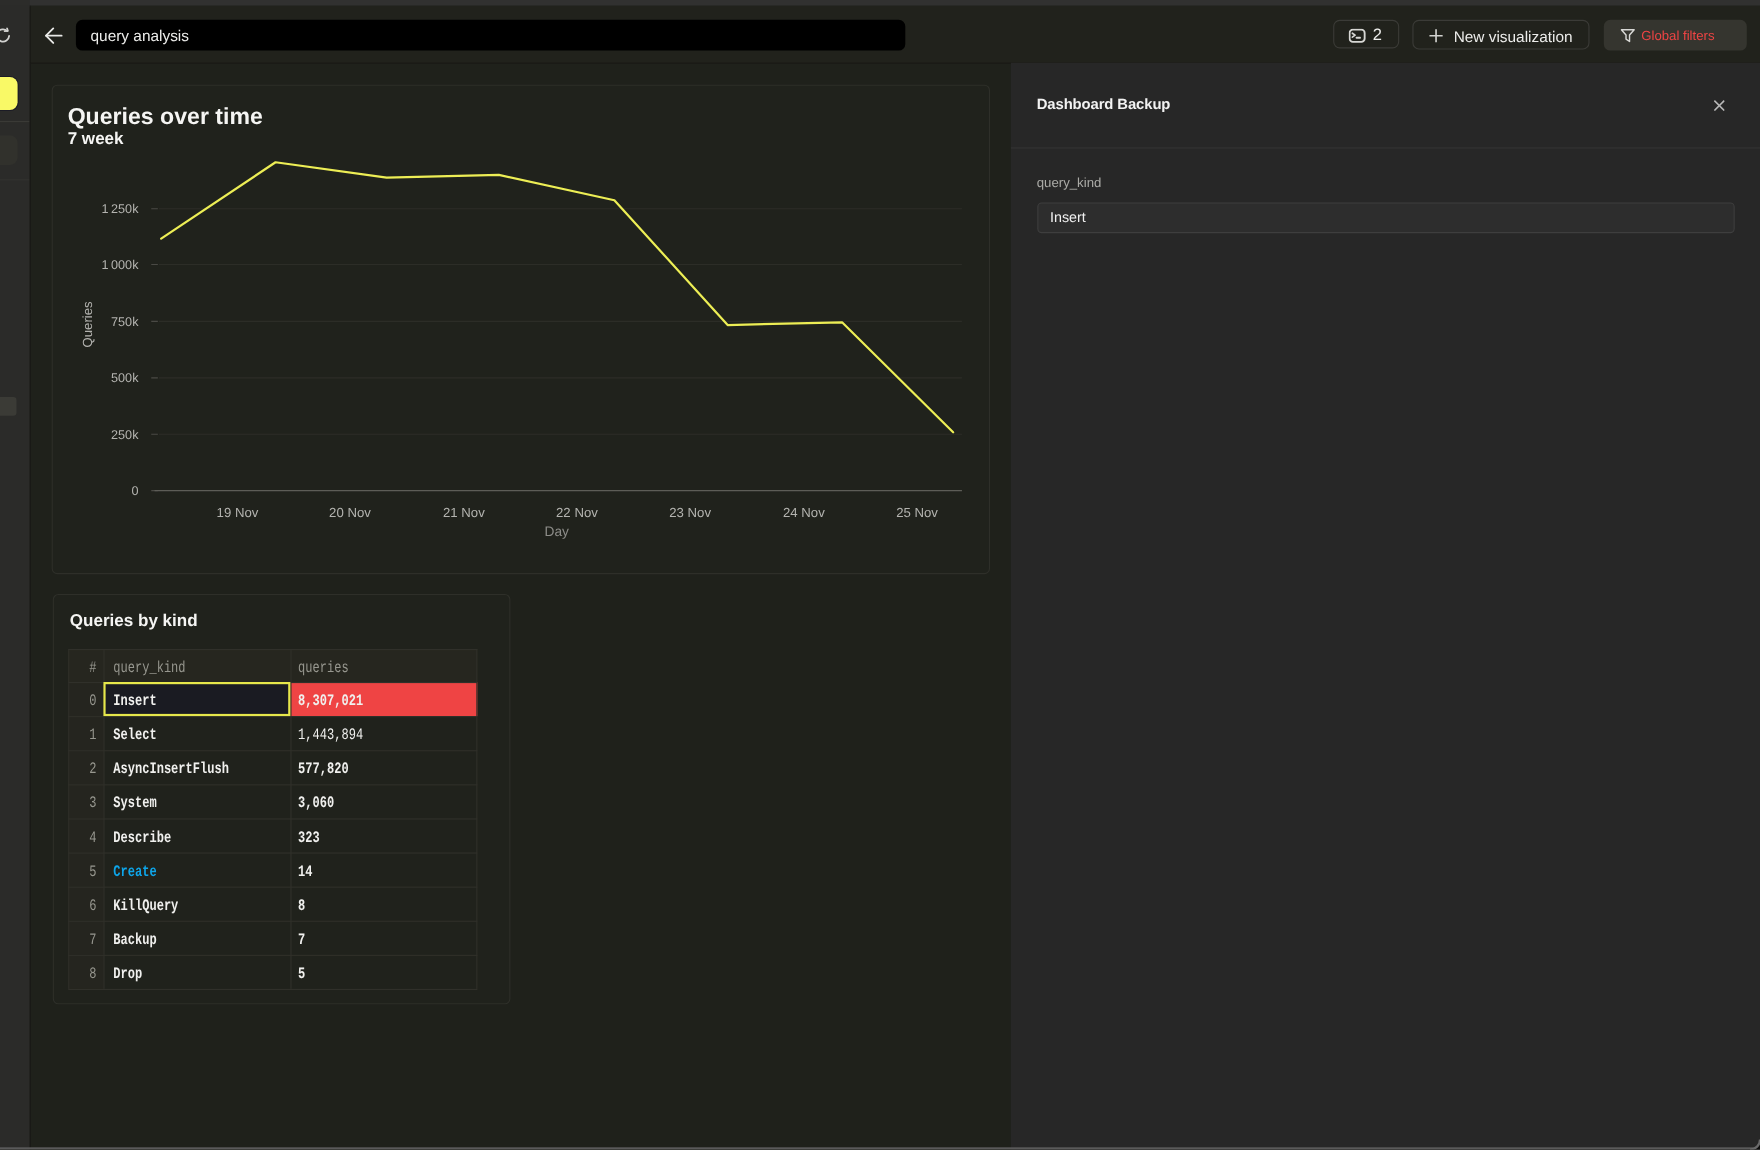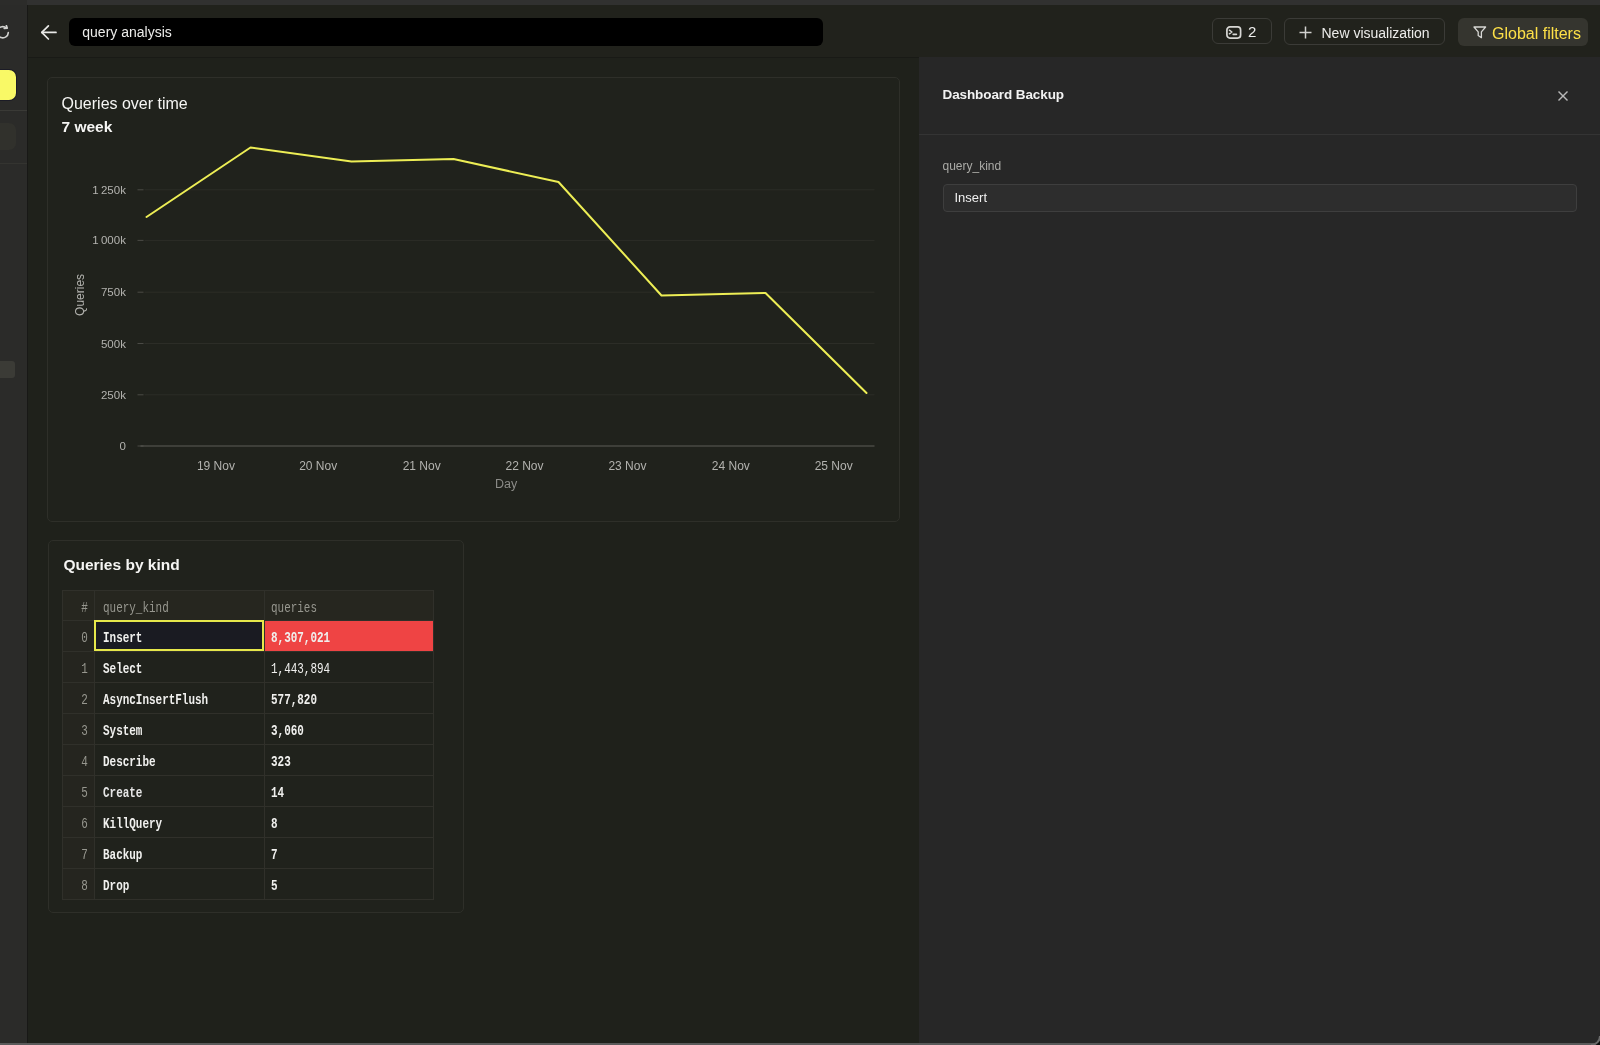--- a/index.html
+++ b/index.html
@@ -47,26 +47,26 @@
 <svg class="abs" style="left:1298.5px;top:26px;" width="13" height="13" viewBox="0 0 13 13">
   <line x1="6.5" y1="0.5" x2="6.5" y2="12.5" stroke="#d2d2cf" stroke-width="1.5"></line>
   <line x1="0.5" y1="6.5" x2="12.5" y2="6.5" stroke="#d2d2cf" stroke-width="1.5"></line>
 </svg>
 <div class="abs" style="left:1321.5px;top:24.8px;color:#ececea;font-size:14px;">New visualization</div>
 
 <div class="abs" style="left:1457.7px;top:18px;width:130.5px;height:27.6px;background:#35352f;border-radius:6px;"></div>
 <svg class="abs" style="left:1472.8px;top:26.3px;" width="14" height="13" viewBox="0 0 14 13">
   <path d="M1 1 H12.6 L8.4 5.9 V11.7 L5.2 9.5 V5.9 Z" fill="none" stroke="#d8d8d5" stroke-width="1.3" stroke-linejoin="round"></path>
 </svg>
-<div class="abs" style="left:1492px;top:24.6px;color:#fde047;font-size:16px;">Global filters</div>
+<div class="abs" style="left:1492px;top:24.6px;color:#ef4444;font-size:12px;">Global filters</div>
 
 <div class="abs" style="left:28px;top:57px;width:1572px;height:1px;background:#191a16;"></div>
 
 <div class="abs" style="left:46.5px;top:77px;width:853.5px;height:445px;background:#20221c;border:1px solid #2e2f29;border-radius:5px;"></div>
-<div class="abs" style="left:61.5px;top:95px;color:#f5f5f3;font-size:16px;font-weight:normal;text-align:right;">Queries over time</div>
+<div class="abs" style="left:61.5px;top:95px;color:#f5f5f3;font-size:21px;font-weight:bold;text-align:right;">Queries over time</div>
 <div class="abs" style="left:61.5px;top:117.5px;color:#f5f5f3;font-size:15.5px;font-weight:bold;">7 week</div>
 <svg class="abs" style="left:46.5px;top:77px;" width="853.5" height="445" viewBox="46.5 77 853.5 445">
   <g stroke="#2c2d27" stroke-width="1">
     <line x1="144" y1="189.8" x2="874" y2="189.8"></line>
     <line x1="144" y1="240.4" x2="874" y2="240.4"></line>
     <line x1="144" y1="292.2" x2="874" y2="292.2"></line>
     <line x1="144" y1="343.5" x2="874" y2="343.5"></line>
     <line x1="144" y1="394.8" x2="874" y2="394.8"></line>
   </g>
   <g stroke="#4a4a45" stroke-width="1">
@@ -115,21 +115,21 @@
 <div class="abs" style="left:0px;top:92.10px;width:31.7px;height:31.05px;background:#25251f;color:#97978f;font-size:14.5px;line-height:37.05px;text-align:right;padding-right:6px;"><span style="display:inline-block;transform:scaleX(0.755);transform-origin:100% 50%;">2</span></div>
 <div class="abs" style="left:31.7px;top:92.10px;width:170.5px;height:31.05px;color:#f0f0ee;font-size:14.5px;font-weight:bold;line-height:37.05px;text-align:left;padding-left:9.3px;"><span style="display:inline-block;transform:scaleX(0.755);transform-origin:0 50%;">AsyncInsertFlush</span></div>
 <div class="abs" style="left:202.2px;top:92.10px;width:169.3px;height:31.05px;color:#f0f0ee;font-size:14.5px;font-weight:bold;line-height:37.05px;text-align:left;padding-left:6.7px;"><span style="display:inline-block;transform:scaleX(0.755);transform-origin:0 50%;">577,820</span></div>
 <div class="abs" style="left:0px;top:123.15px;width:31.7px;height:31.05px;background:#25251f;color:#97978f;font-size:14.5px;line-height:37.05px;text-align:right;padding-right:6px;"><span style="display:inline-block;transform:scaleX(0.755);transform-origin:100% 50%;">3</span></div>
 <div class="abs" style="left:31.7px;top:123.15px;width:170.5px;height:31.05px;color:#f0f0ee;font-size:14.5px;font-weight:bold;line-height:37.05px;text-align:left;padding-left:9.3px;"><span style="display:inline-block;transform:scaleX(0.755);transform-origin:0 50%;">System</span></div>
 <div class="abs" style="left:202.2px;top:123.15px;width:162px;height:31.05px;color:#f0f0ee;font-size:14.5px;font-weight:bold;line-height:37.05px;text-align:left;padding-left:6.7px;"><span style="display:inline-block;transform:scaleX(0.755);transform-origin:0 50%;">3,060</span></div>
 <div class="abs" style="left:0px;top:154.20px;width:31.7px;height:31.05px;background:#25251f;color:#97978f;font-size:14.5px;line-height:37.05px;text-align:right;padding-right:6px;"><span style="display:inline-block;transform:scaleX(0.755);transform-origin:100% 50%;">4</span></div>
 <div class="abs" style="left:31.7px;top:154.20px;width:170.5px;height:31.05px;color:#f0f0ee;font-size:14.5px;font-weight:bold;line-height:37.05px;text-align:left;padding-left:9.3px;"><span style="display:inline-block;transform:scaleX(0.755);transform-origin:0 50%;">Describe</span></div>
 <div class="abs" style="left:202.2px;top:154.20px;width:169.3px;height:31.05px;color:#f0f0ee;font-size:14.5px;font-weight:bold;line-height:37.05px;text-align:left;padding-left:6.7px;"><span style="display:inline-block;transform:scaleX(0.755);transform-origin:0 50%;">323</span></div>
 <div class="abs" style="left:0px;top:185.25px;width:31.7px;height:31.05px;background:#25251f;color:#97978f;font-size:14.5px;line-height:37.05px;text-align:right;padding-right:6px;"><span style="display:inline-block;transform:scaleX(0.755);transform-origin:100% 50%;">5</span></div>
-<div class="abs" style="left:31.7px;top:185.25px;width:170.5px;height:31.05px;color:#e5e5e5;font-size:14.5px;font-weight:bold;line-height:37.05px;text-align:left;padding-left:9.3px;"><span style="display:inline-block;transform:scaleX(0.755);transform-origin:0 50%;">Create</span></div>
+<div class="abs" style="left:31.7px;top:185.25px;width:170.5px;height:31.05px;color:#0ea5e9;font-size:14.5px;font-weight:bold;line-height:37.05px;text-align:left;padding-left:9.3px;"><span style="display:inline-block;transform:scaleX(0.755);transform-origin:0 50%;">Create</span></div>
 <div class="abs" style="left:202.2px;top:185.25px;width:169.3px;height:31.05px;color:#f0f0ee;font-size:14.5px;font-weight:bold;line-height:37.05px;text-align:left;padding-left:6.7px;"><span style="display:inline-block;transform:scaleX(0.755);transform-origin:0 50%;">14</span></div>
 <div class="abs" style="left:0px;top:216.30px;width:31.7px;height:31.05px;background:#25251f;color:#97978f;font-size:14.5px;line-height:37.05px;text-align:right;padding-right:6px;"><span style="display:inline-block;transform:scaleX(0.755);transform-origin:100% 50%;">6</span></div>
 <div class="abs" style="left:31.7px;top:216.30px;width:170.5px;height:31.05px;color:#f0f0ee;font-size:14.5px;font-weight:bold;line-height:37.05px;text-align:left;padding-left:9.3px;"><span style="display:inline-block;transform:scaleX(0.755);transform-origin:0 50%;">KillQuery</span></div>
 <div class="abs" style="left:202.2px;top:216.30px;width:169.3px;height:31.05px;color:#f0f0ee;font-size:14.5px;font-weight:bold;line-height:37.05px;text-align:left;padding-left:6.7px;"><span style="display:inline-block;transform:scaleX(0.755);transform-origin:0 50%;">8</span></div>
 <div class="abs" style="left:0px;top:247.35px;width:31.7px;height:31.05px;background:#25251f;color:#97978f;font-size:14.5px;line-height:37.05px;text-align:right;padding-right:6px;"><span style="display:inline-block;transform:scaleX(0.755);transform-origin:100% 50%;">7</span></div>
 <div class="abs" style="left:31.7px;top:247.35px;width:170.5px;height:31.05px;color:#f0f0ee;font-size:14.5px;font-weight:bold;line-height:37.05px;text-align:left;padding-left:9.3px;"><span style="display:inline-block;transform:scaleX(0.755);transform-origin:0 50%;">Backup</span></div>
 <div class="abs" style="left:202.2px;top:247.35px;width:169.3px;height:31.05px;color:#f0f0ee;font-size:14.5px;font-weight:bold;line-height:37.05px;text-align:left;padding-left:6.7px;"><span style="display:inline-block;transform:scaleX(0.755);transform-origin:0 50%;">7</span></div>
 <div class="abs" style="left:0px;top:278.40px;width:31.7px;height:31.05px;background:#25251f;color:#97978f;font-size:14.5px;line-height:37.05px;text-align:right;padding-right:6px;"><span style="display:inline-block;transform:scaleX(0.755);transform-origin:100% 50%;">8</span></div>
 <div class="abs" style="left:31.7px;top:278.40px;width:170.5px;height:31.05px;color:#f0f0ee;font-size:14.5px;font-weight:bold;line-height:37.05px;text-align:left;padding-left:9.3px;"><span style="display:inline-block;transform:scaleX(0.755);transform-origin:0 50%;">Drop</span></div>
 <div class="abs" style="left:202.2px;top:278.40px;width:169.3px;height:31.05px;color:#f0f0ee;font-size:14.5px;font-weight:bold;line-height:37.05px;text-align:left;padding-left:6.7px;"><span style="display:inline-block;transform:scaleX(0.755);transform-origin:0 50%;">5</span></div>

